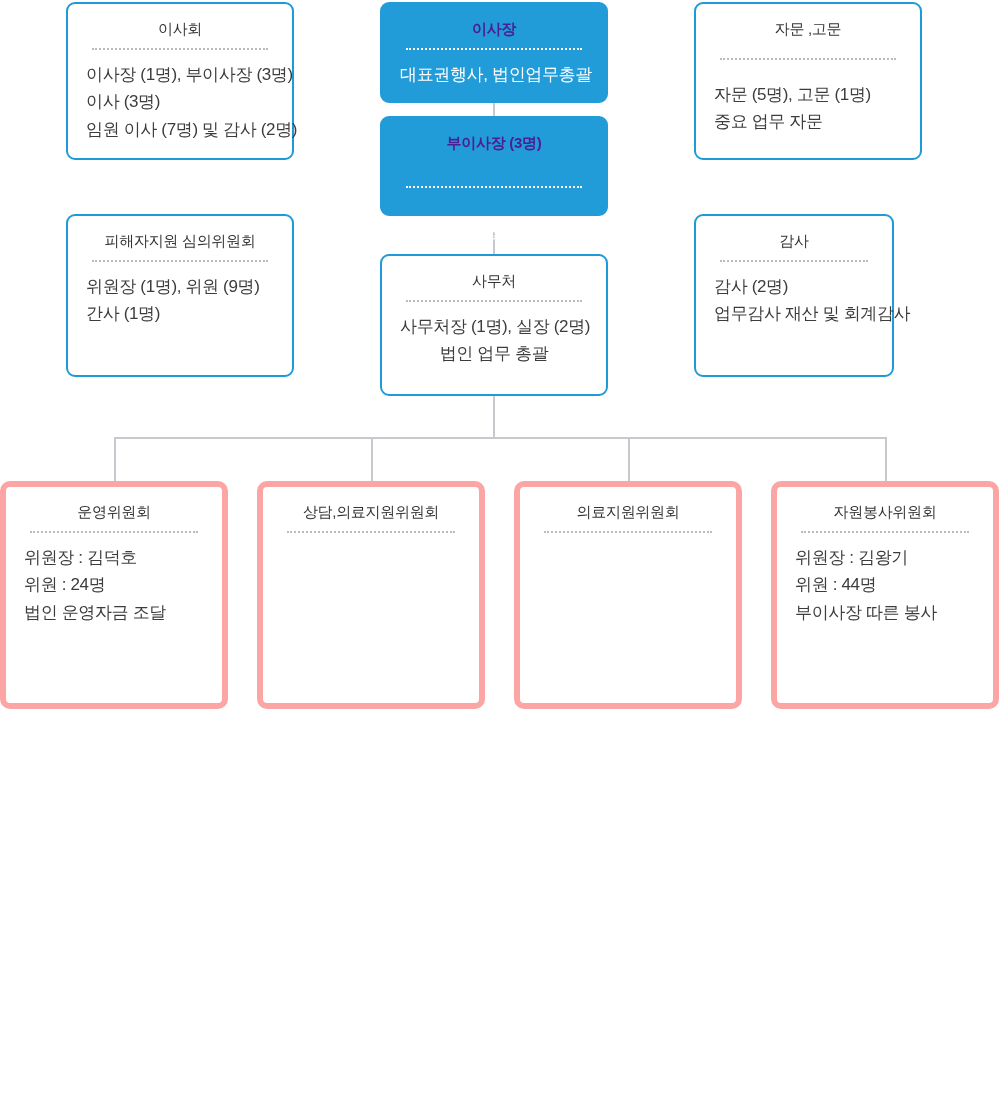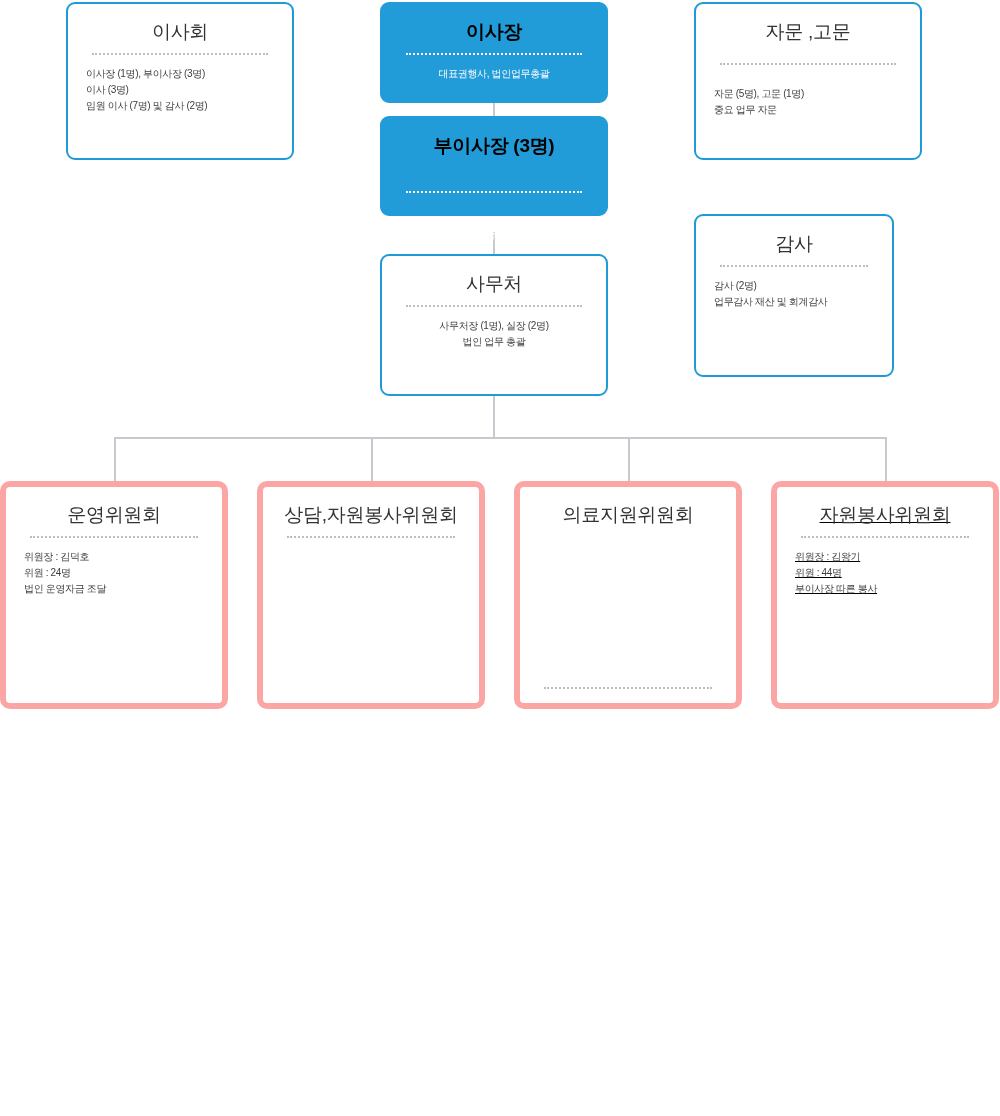--- a/index.html
+++ b/index.html
@@ -44,45 +44,45 @@
     border-color: #229cd8;
   }
 
   .node.gray {
     border: 6px solid #fca5a5;
     border-radius: 10px;
   }
 
   .node-title {
     text-align: center;
-    font-size: 19px;
+    font-size: 15px;
     line-height: 1.25;
     color: #333333;
     letter-spacing: -0.3px;
     white-space: nowrap;
   }
 
   .node.blue .node-title {
-    color: #000000;
+    color: #4c1d95;
     font-weight: 700;
   }
 
   .divider {
     margin: 9px 6px 0 6px;
     height: 1px;
     border-top: 2px dotted #b9bcc2;
   }
 
   .node.blue .divider {
     border-top-color: #ffffff;
   }
 
   .node-body {
     margin-top: 11px;
-    font-size: 10px;
+    font-size: 17px;
     line-height: 1.62;
     color: #3c3c3c;
     letter-spacing: -0.35px;
     text-align: left;
     white-space: nowrap;
   }
 
   .node.blue .node-body {
     color: #ffffff;
     text-align: center;
@@ -138,20 +138,28 @@
   </div>
 
   <div class="node blue" style="left:380px; top:116px; width:228px; height:100px;gap:24px;">
     <div class="node-title">부이사장 (3명)</div>
     <div class="divider"></div>
     <div class="node-body">
       <span class="row">위원회 의견 취합, 회원관리</span>
     </div>
   </div>
 
+  <div class="node" style="left:66px; top:214px; width:228px; height:163px;">
+    <div class="node-title">피해자지원 심의위원회</div>
+    <div class="divider"></div>
+    <div class="node-body">
+      <span class="row">위원장 (1명), 위원 (9명)</span>
+      <span class="row">간사 (1명)</span>
+    </div>
+  </div>
 
   <div class="node" style="left:380px; top:254px; width:228px; height:142px;">
     <div class="node-title">사무처</div>
     <div class="divider"></div>
     <div class="node-body centered">
       <span class="row">사무처장 (1명), 실장 (2명)</span>
       <span class="row">법인 업무 총괄</span>
     </div>
   </div>
 
@@ -168,30 +176,30 @@
     <div class="node-title">운영위원회</div>
     <div class="divider"></div>
     <div class="node-body">
       <span class="row">위원장 : 김덕호</span>
       <span class="row">위원 : 24명</span>
       <span class="row">법인 운영자금 조달</span>
     </div>
   </div>
 
   <div class="node gray" style="left:257px; top:481px; width:228px; height:228px;">
-    <div class="node-title">상담,자원봉사위원회</div>
-    <div class="divider"></div>
-  </div>
-
-  <div class="node gray" style="left:514px; top:481px; width:228px; height:228px;justify-content:space-between;">
+    <div class="node-title">상담,의료지원위원회</div>
+    <div class="divider"></div>
+  </div>
+
+  <div class="node gray" style="left:514px; top:481px; width:228px; height:228px;">
     <div class="node-title">의료지원위원회</div>
     <div class="divider"></div>
   </div>
 
-  <div class="node gray" style="left:771px; top:481px; width:228px; height:228px;text-decoration:underline;">
+  <div class="node gray" style="left:771px; top:481px; width:228px; height:228px;">
     <div class="node-title">자원봉사위원회</div>
     <div class="divider"></div>
     <div class="node-body">
       <span class="row">위원장 : 김왕기</span>
       <span class="row">위원 : 44명</span>
       <span class="row">부이사장 따른 봉사</span>
     </div>
   </div>
 
 </div>

